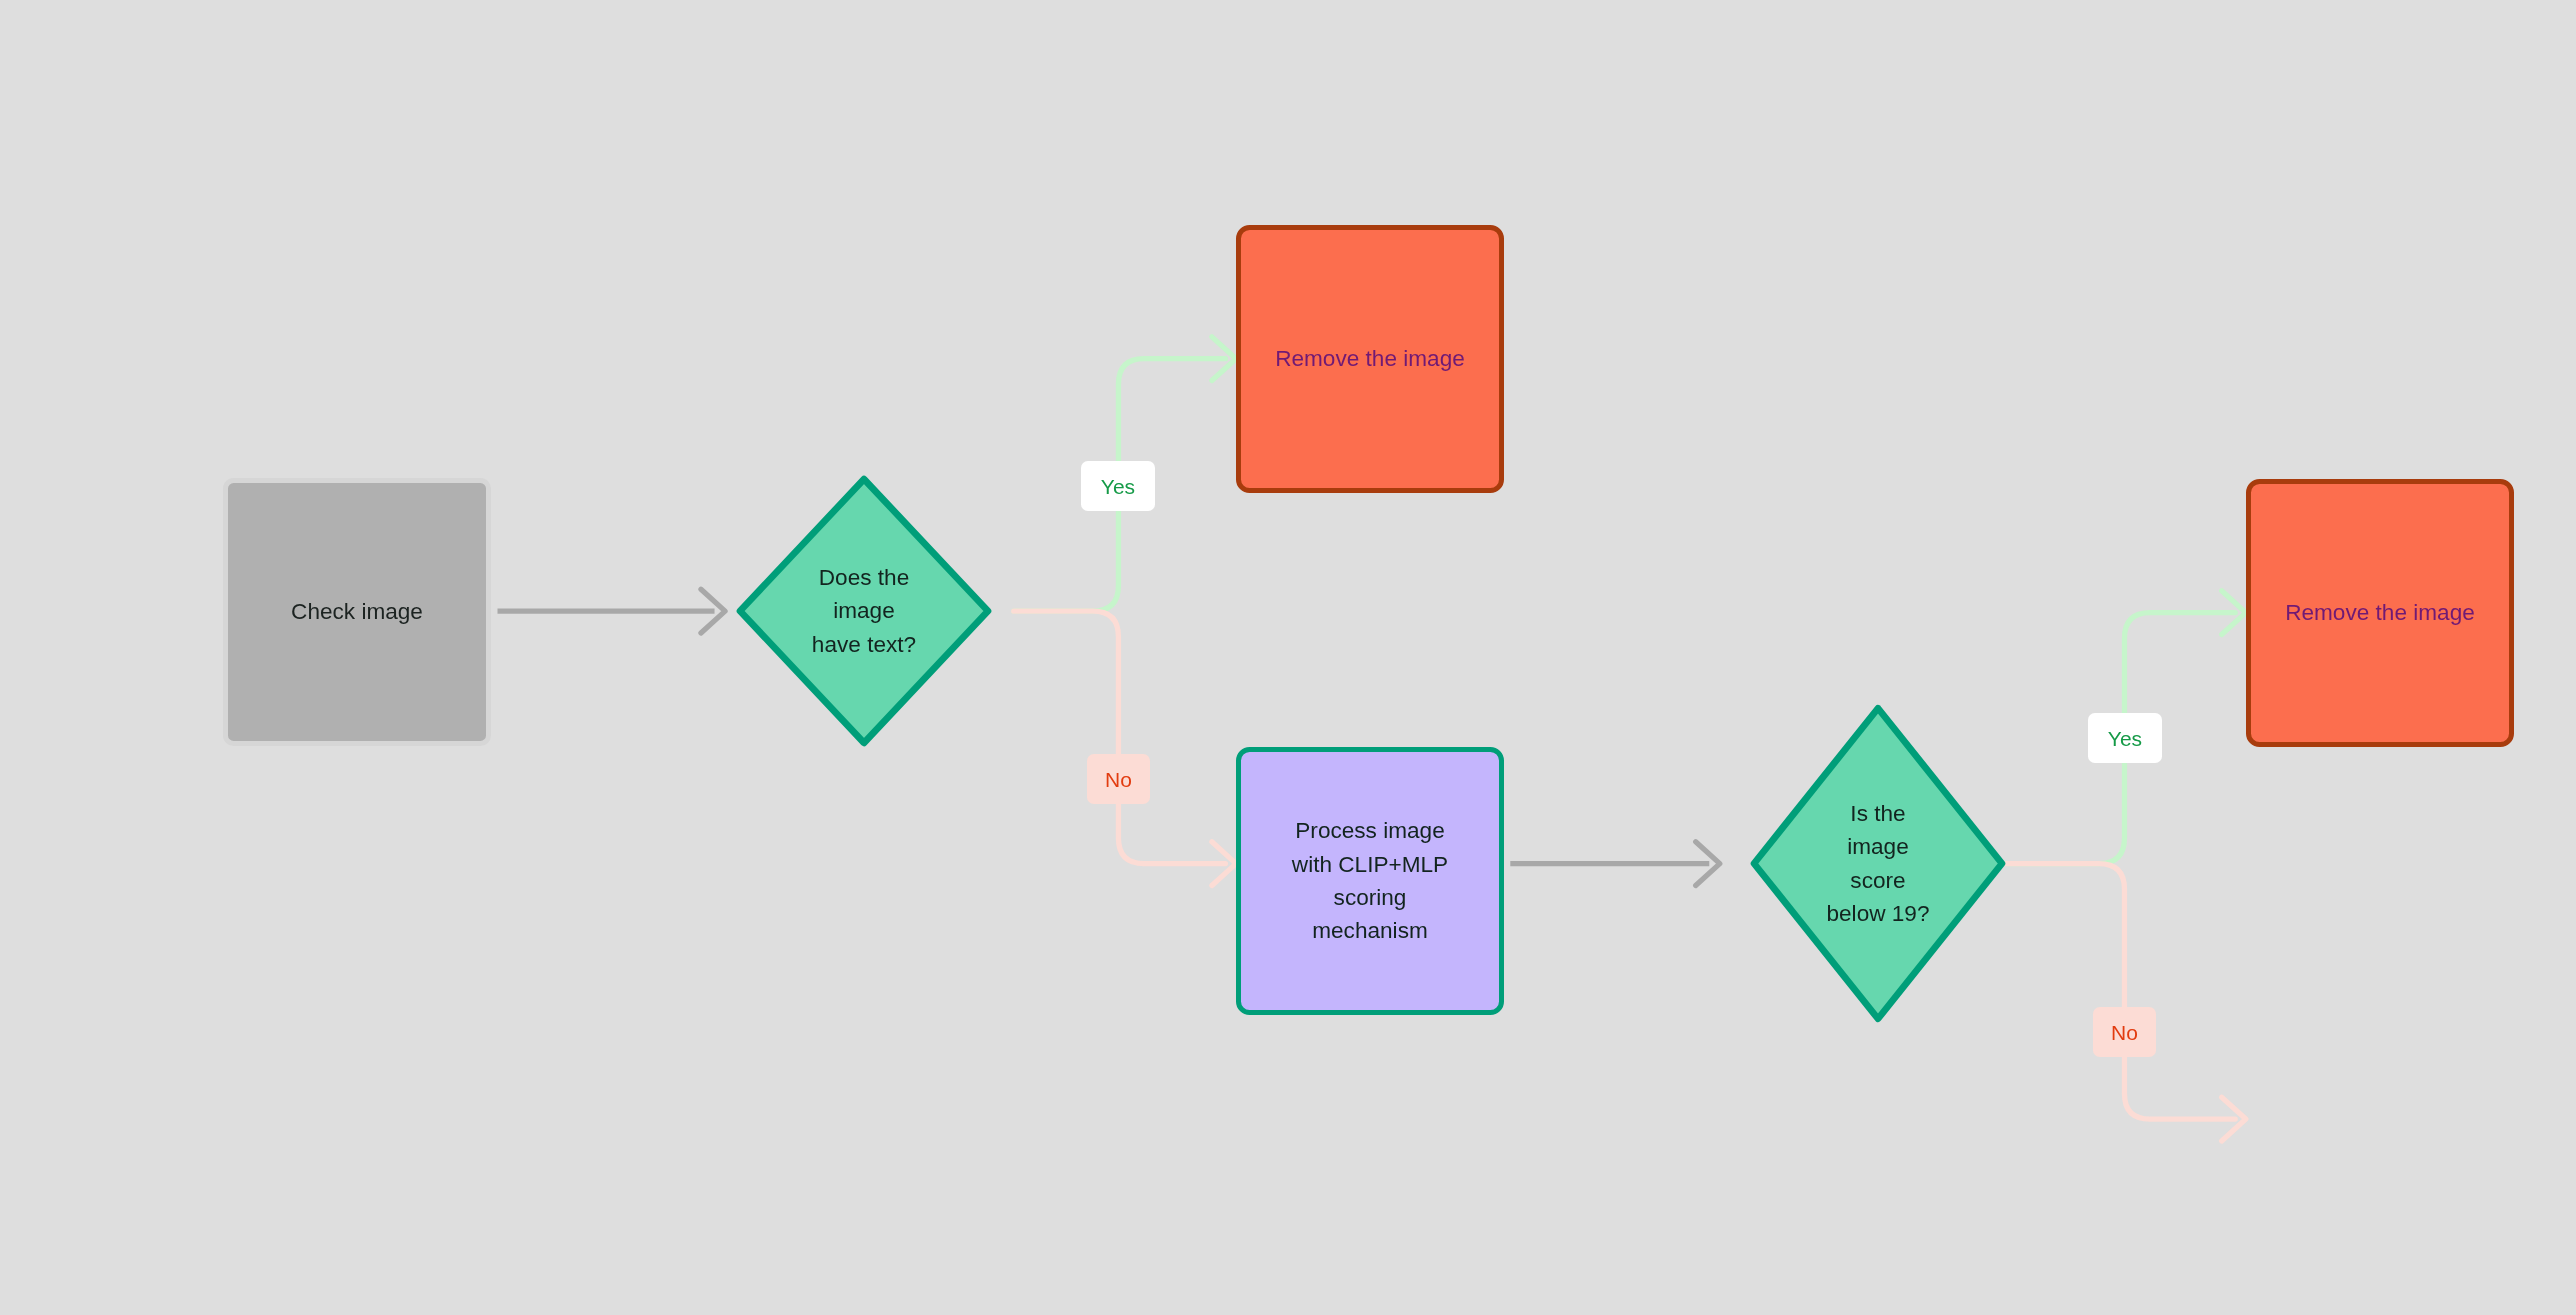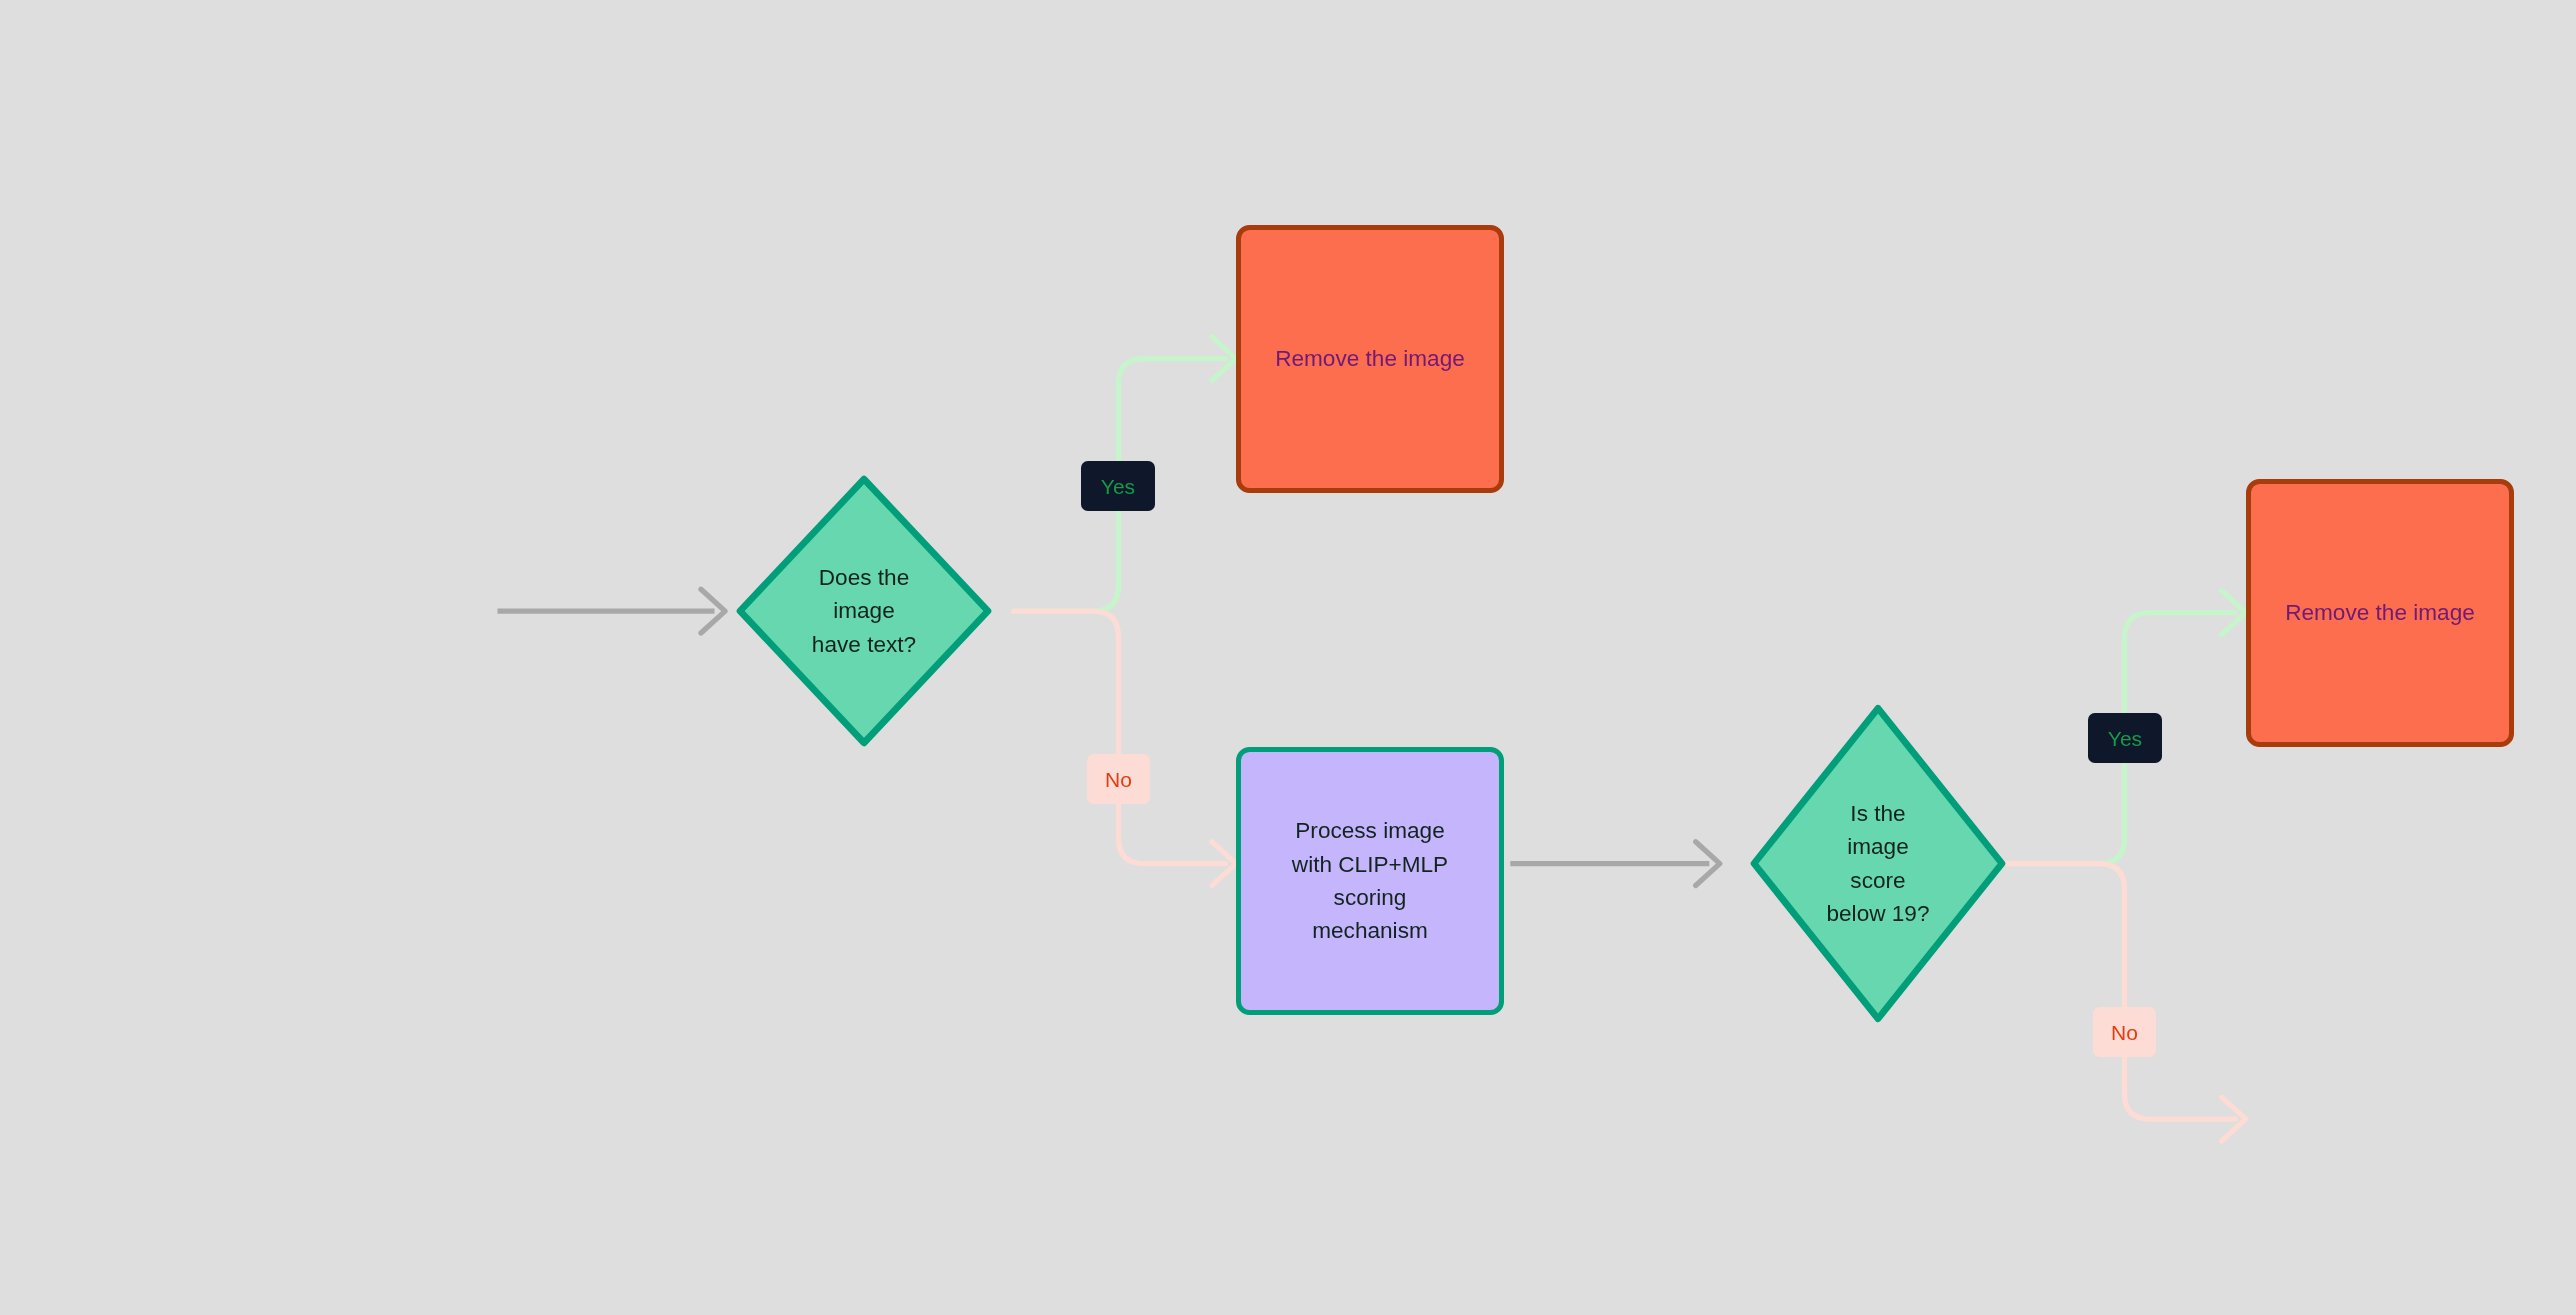--- a/index.html
+++ b/index.html
@@ -90,21 +90,21 @@
     box-sizing: border-box;
     display: flex;
     align-items: center;
     justify-content: center;
     border-radius: 6.8px;
     font-size: 21px;
     line-height: 1;
     z-index: 5;
   }
   .edge-label-yes {
-    background: #0f172a;
+    background: #ffffff;
     color: #159a47;
   }
   .edge-label-no {
     background: #fcdcd5;
     color: #e23c10;
     margin-top: 40px;
   }
 </style>
 </head>
 <body>
@@ -137,20 +137,23 @@
       <path d="M 2662 1146 L 2785 1146 Q 2819 1146 2819 1112 L 2819 847 Q 2819 813 2853 813 L 2966 813" stroke="#c6f5cb" stroke-width="7" fill="none" stroke-linecap="round"></path>
       <path d="M 2948 784 L 2980 813 L 2948 842" stroke="#c6f5cb" stroke-width="7" fill="none" stroke-linecap="round" stroke-linejoin="round"></path>
     </g>
 
     <g>
       <path d="M 2662 1146 L 2785 1146 Q 2819 1146 2819 1180 L 2819 1451 Q 2819 1485 2853 1485 L 2966 1485" stroke="#fcdcd5" stroke-width="7" fill="none" stroke-linecap="round"></path>
       <path d="M 2948 1456 L 2980 1485 L 2948 1514" stroke="#fcdcd5" stroke-width="7" fill="none" stroke-linecap="round" stroke-linejoin="round"></path>
     </g>
   </svg>
 
+  <div class="node node-start" style="left:223px; top:478px; width:268px; height:268px;">
+    <span class="node-label">Check image</span>
+  </div>
 
   <div class="node-diamond" style="left:734px; top:473px; width:260px; height:276px;">
     <svg width="260" height="276" viewBox="0 0 345 366">
       <path d="M 172.5 8 L 337 183 L 172.5 358 L 8 183 Z" fill="#66d7ae" stroke="#009e79" stroke-width="9" stroke-linejoin="round"></path>
     </svg>
     <span class="diamond-label">Does the
 image
 have text?</span>
   </div>
 

